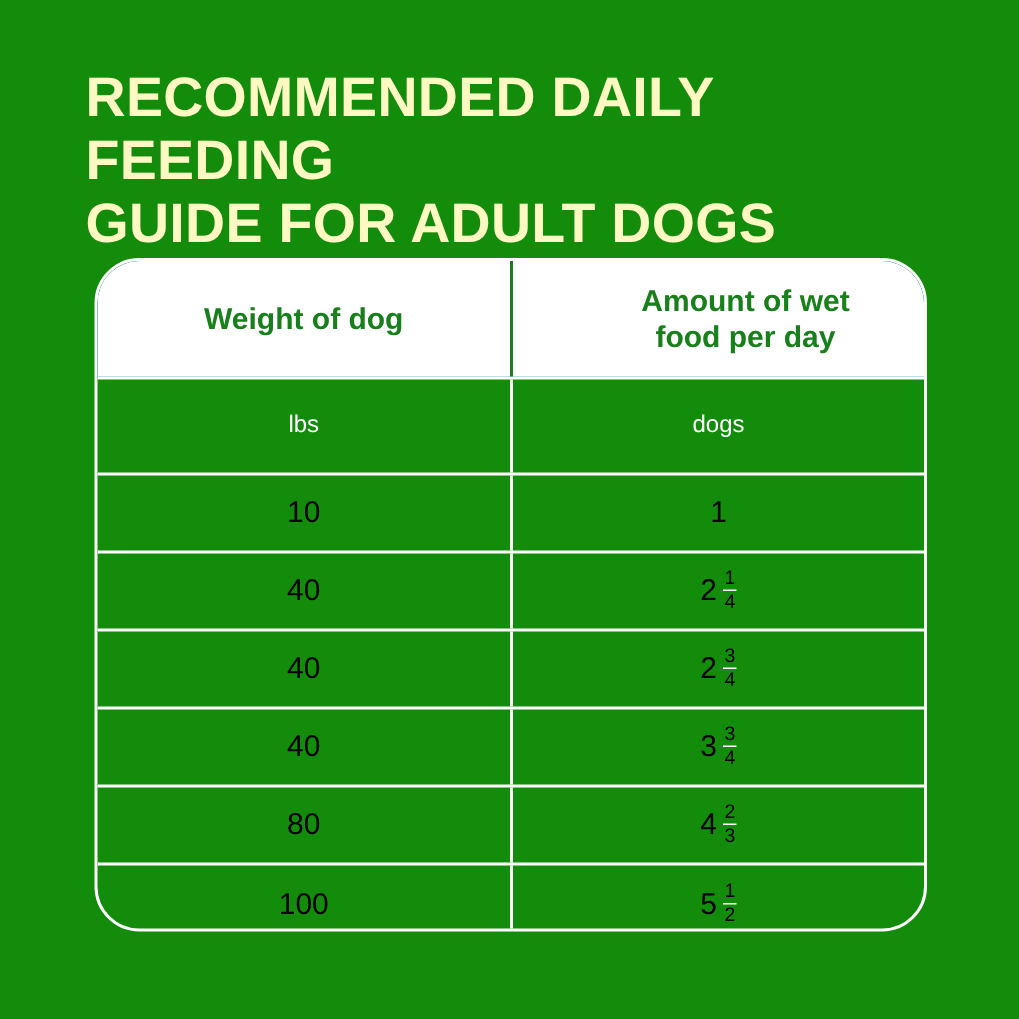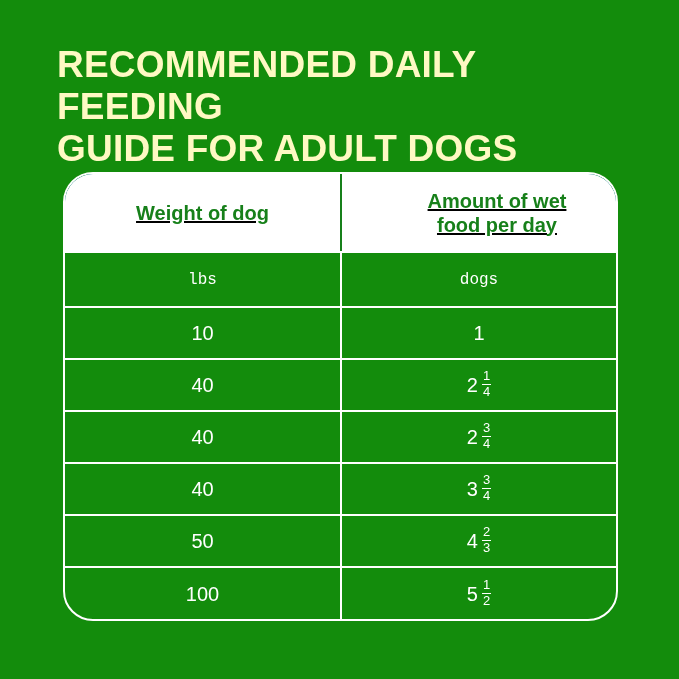--- a/index.html
+++ b/index.html
@@ -64,42 +64,42 @@
     justify-content: center;
     text-align: center;
     border-right: 2px solid #ffffff;
   }
   .cell:last-child { border-right: none; }
 
   .col-a { width: 277px; flex: 0 0 277px; }
   .col-b { width: 274px; flex: 1 1 auto; }
 
   
-  .row-header { height: 79px; background: #0369a1; text-decoration: underline; }
+  .row-header { height: 79px; background: #0369a1; }
   .row-header .cell {
     background: #ffffff;
     color: #17801A;
     font-size: 20px;
     font-weight: bold;
     line-height: 24px;
     border-right-color: #17801A;
   }
 
   
-  .row-units { height: 55px; font-family: Liberation Mono, monospace; }
+  .row-units { height: 64px; }
   .row-units .cell {
     color: #ffffff;
     font-size: 16px;
     font-weight: normal;
   }
 
   
   .row-data { height: 52px; }
   .row-data .cell {
-    color: #ffffff;
+    color: #000000;
     font-size: 20px;
     font-weight: normal;
   }
 
   
   .mixed {
     display: inline-flex;
     align-items: center;
     justify-content: center;
     gap: 4px;
@@ -185,21 +185,21 @@
           <span class="whole">3</span>
           <span class="frac">
             <span class="num">3</span>
             <span class="den">4</span>
           </span>
         </span>
       </div>
     </div>
 
     <div class="row row-data">
-      <div class="cell col-a">50</div>
+      <div class="cell col-a">80</div>
       <div class="cell col-b">
         <span class="mixed">
           <span class="whole">4</span>
           <span class="frac">
             <span class="num">2</span>
             <span class="den">3</span>
           </span>
         </span>
       </div>
     </div>

